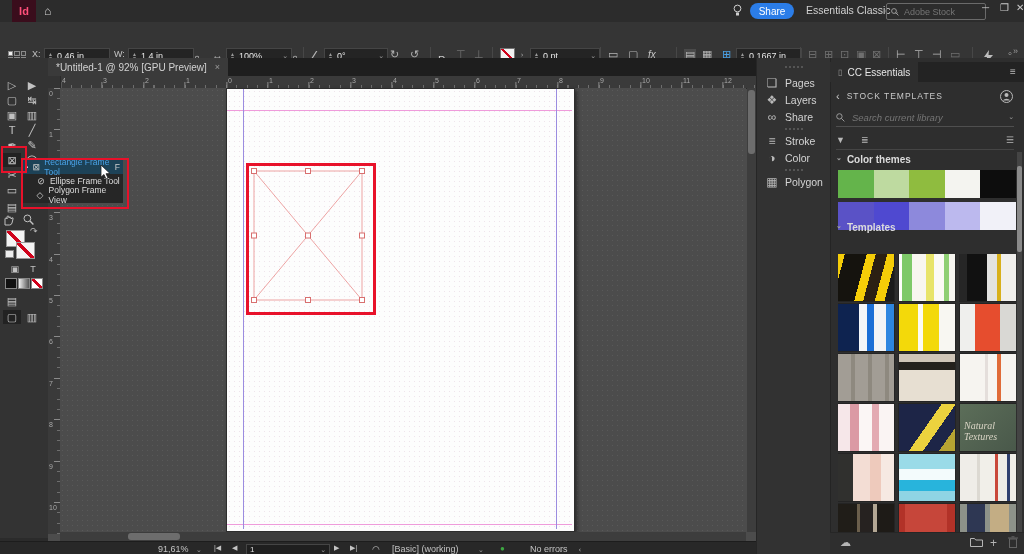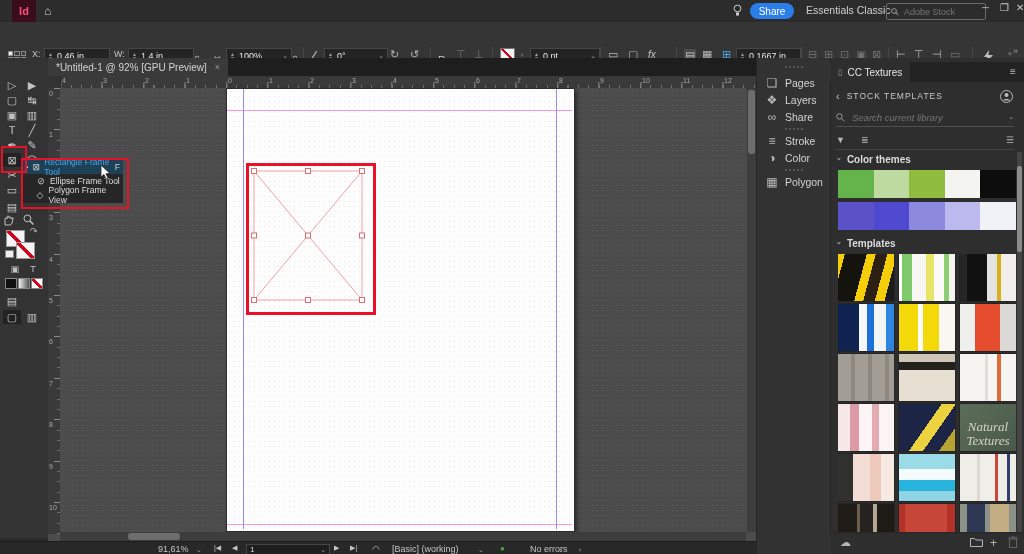--- a/index.html
+++ b/index.html
@@ -111,22 +111,22 @@
     font-style:italic;width:140px;font-family:"Liberation Sans",sans-serif}
   #ccfilter{left:836px;top:131px;width:178px;height:18px;border-bottom:1px solid #454545;
     display:flex;align-items:center;gap:16px;color:#b9b9b9;font-size:9px}
   .section{position:absolute;display:flex;align-items:flex-start;gap:5px;font-size:10px;
     font-weight:bold;color:#dcdcdc}
   .themerow{position:absolute;left:838px;width:178px;height:28px;display:flex}
   .themerow span{flex:1}
   #tplgrid{left:838px;top:254px;width:178px;height:278px;display:grid;
     grid-template-columns:repeat(3,56px);grid-auto-rows:47px;gap:3px 5px;overflow:hidden}
   .tpl{background:#555;position:relative;box-shadow:0 0 0 1px #242424}
-  .tpl .lbl{position:absolute;left:4px;top:16px;width:48px;text-align:center;
-    font-family:"Liberation Serif",serif;font-style:italic;font-size:13px;color:#d8d4c4;line-height:1.1}
+  .tpl .lbl{position:absolute;left:4px;top:16px;width:48px;text-align:left;
+    font-family:"Liberation Serif",serif;font-style:italic;font-size:10px;color:#d8d4c4;line-height:1.1}
   #ccscroll{left:1017px;top:152px;width:5px;height:392px;background:#444}
   #ccscroll .thumb{position:absolute;left:0;top:14px;width:5px;height:86px;background:#8a8a8a;border-radius:2px}
   #ccfooter{left:830px;top:532px;width:194px;height:22px;background:#2e2e2e;border-top:1px solid #262626}
   .ft{position:absolute;top:3px;color:#b5b5b5;font-size:11px}
   
   svg{display:block}
   .cursor{position:absolute;z-index:60}
 </style>
 </head>
 <body>
@@ -491,21 +491,21 @@
     <span class="di">▦</span>
     <span>Polygon</span>
   </div>
 </div>
 
 <div class="abs" id="cclib"></div>
 <span class="abs" id="collapse">»</span>
 <div class="abs" id="cctabbar"></div>
 <div class="abs" id="cctab">
   <span style="font-size:8px;color:#9a9a9a">▯</span>
-  <span>CC Textures</span>
+  <span>CC Essentials</span>
 </div>
 <span class="abs" id="ccmenu">≡</span>
 <div class="abs" id="ccback">
   <span style="font-size:11px">‹</span>
   <span>STOCK TEMPLATES</span>
 </div>
 <span class="abs" style="left:1000px;top:90px">
   <svg width="13" height="13" viewBox="0 0 13 13">
       <circle cx="6.5" cy="6.5" r="6" fill="none" stroke="#b9b9b9"></circle>
       <circle cx="6.5" cy="5" r="2" fill="#b9b9b9"></circle>
@@ -536,21 +536,21 @@
   <span style="background: rgb(244, 244, 240);"></span>
   <span style="background: rgb(13, 13, 13);"></span>
 </div>
 <div class="themerow" style="top:202px">
   <span style="background: rgb(90, 82, 198);"></span>
   <span style="background: rgb(79, 73, 208);"></span>
   <span style="background: rgb(141, 137, 220);"></span>
   <span style="background: rgb(188, 185, 238);"></span>
   <span style="background: rgb(241, 241, 248);"></span>
 </div>
-<div class="section" style="left:836px;top:238px">
+<div class="section" style="left:836px;top:222px">
   <span class="chev">⌄</span>
   <span>Templates</span>
 </div>
 <div class="abs" id="tplgrid">
   <div class="tpl" style="background: linear-gradient(105deg, rgb(245, 205, 8) 0px, rgb(245, 205, 8) 10%, rgb(21, 19, 14) 10%, rgb(21, 19, 14) 42%, rgb(245, 205, 8) 42%, rgb(245, 205, 8) 55%, rgb(43, 32, 19) 55%, rgb(43, 32, 19) 72%, rgb(245, 205, 8) 72%, rgb(245, 205, 8) 86%, rgb(28, 28, 28) 86%);"></div>
   <div class="tpl" style="background: linear-gradient(90deg, rgb(253, 253, 251) 0px, rgb(253, 253, 251) 6%, rgb(126, 201, 105) 6%, rgb(126, 201, 105) 24%, rgb(248, 246, 240) 24%, rgb(248, 246, 240) 48%, rgb(232, 228, 106) 48%, rgb(232, 228, 106) 62%, rgb(251, 250, 246) 62%, rgb(251, 250, 246) 80%, rgb(143, 207, 116) 80%, rgb(143, 207, 116) 90%, rgb(246, 245, 239) 90%);"></div>
   <div class="tpl" style="background: linear-gradient(90deg, rgb(38, 38, 38) 0px, rgb(38, 38, 38) 12%, rgb(17, 17, 17) 12%, rgb(17, 17, 17) 48%, rgb(227, 227, 225) 48%, rgb(227, 227, 225) 66%, rgb(216, 176, 28) 66%, rgb(216, 176, 28) 74%, rgb(240, 239, 236) 74%);"></div>
   <div class="tpl" style="background: linear-gradient(90deg, rgb(14, 35, 80) 0px, rgb(14, 35, 80) 38%, rgb(244, 246, 248) 38%, rgb(244, 246, 248) 52%, rgb(27, 111, 214) 52%, rgb(27, 111, 214) 64%, rgb(242, 244, 246) 64%, rgb(242, 244, 246) 86%, rgb(46, 134, 224) 86%);"></div>
   <div class="tpl" style="background: linear-gradient(90deg, rgb(243, 217, 10) 0px, rgb(243, 217, 10) 34%, rgb(252, 251, 246) 34%, rgb(252, 251, 246) 42%, rgb(243, 217, 10) 42%, rgb(243, 217, 10) 72%, rgb(248, 247, 242) 72%);"></div>
   <div class="tpl" style="background: linear-gradient(90deg, rgb(239, 239, 237) 0px, rgb(239, 239, 237) 26%, rgb(230, 77, 46) 26%, rgb(230, 77, 46) 72%, rgb(217, 216, 212) 72%);"></div>

